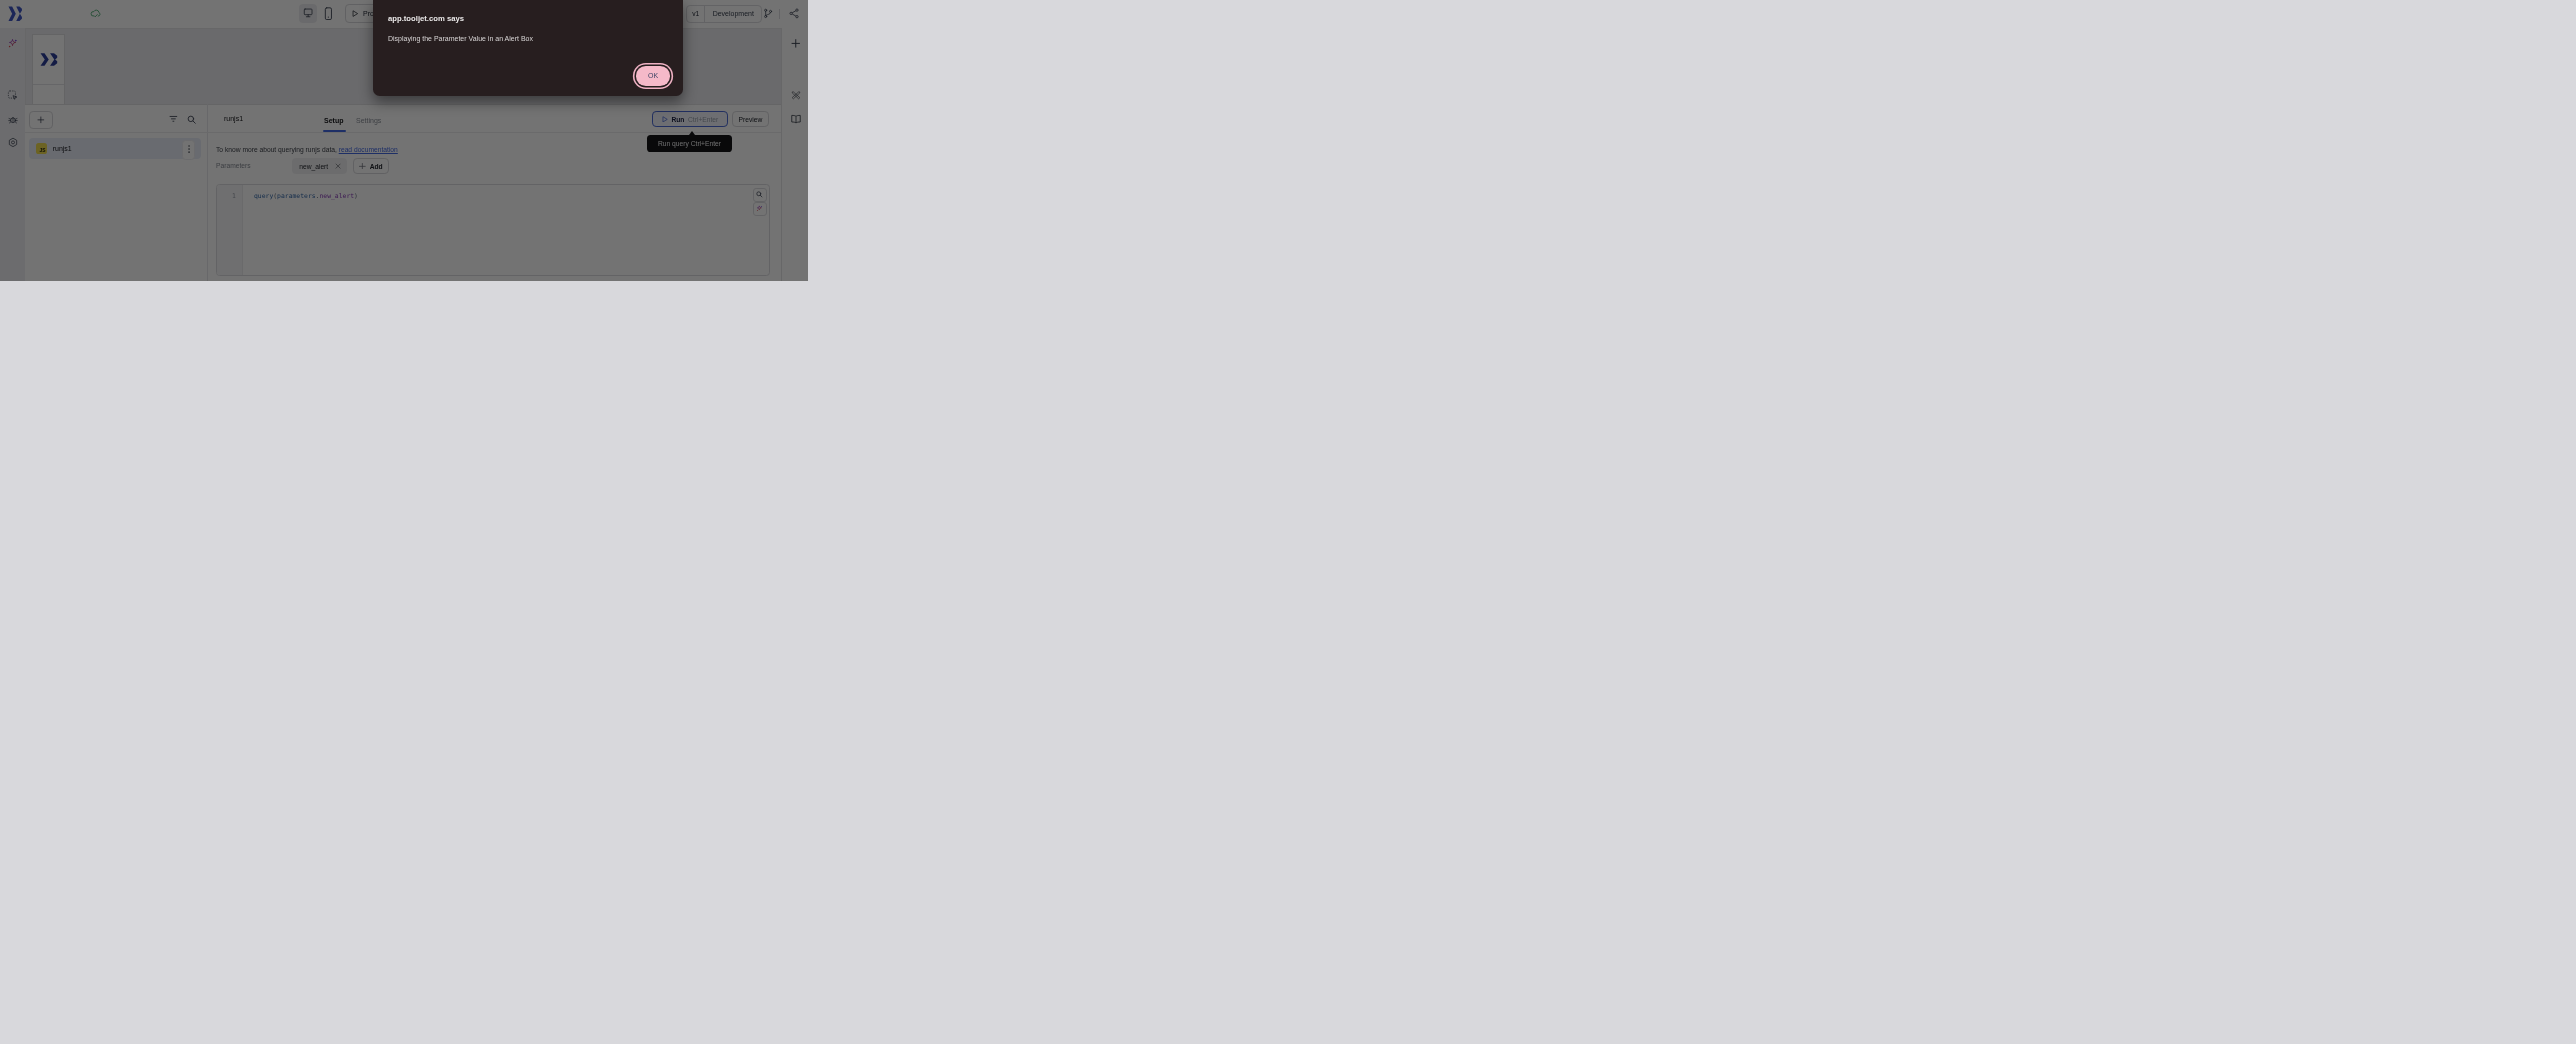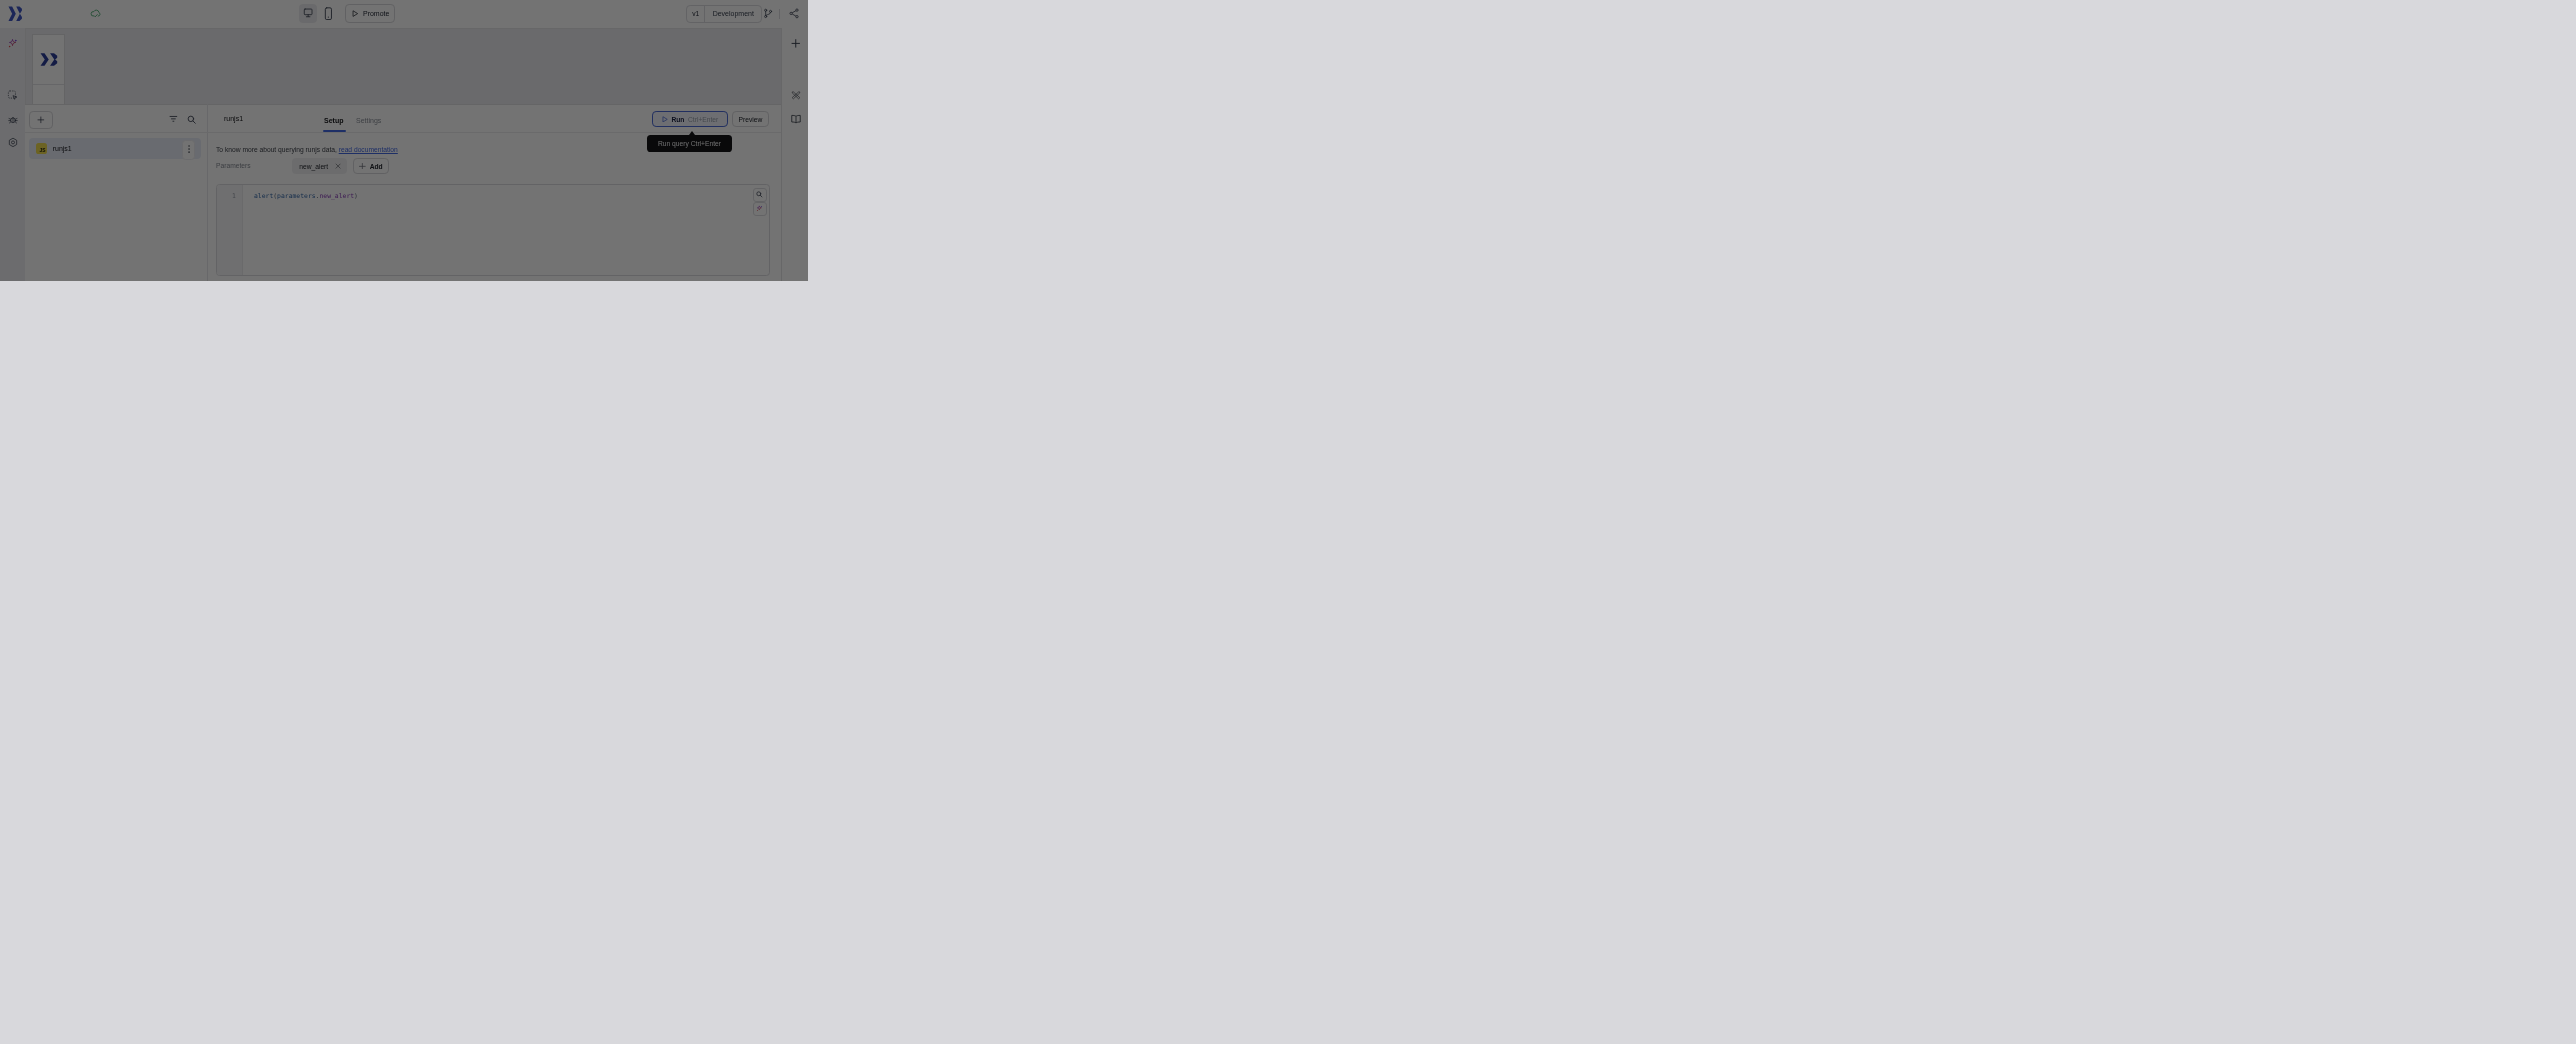--- a/index.html
+++ b/index.html
@@ -280,21 +280,21 @@
     <svg width="6.7" height="6.7" viewBox="0 0 14 14" fill="none" stroke="#6f737b" stroke-width="1.6" stroke-linecap="round">
       <path d="M7 1v12M1 7h12"></path>
     </svg>
     <span>Add</span>
   </div>
 
   <div class="abs code-editor">
     <div class="gutter">
       <span class="line-no">1</span>
     </div>
-    <div class="code-line"><span style="color:#3468a8">alert</span><span style="color:#5f6b7a">(</span><span style="color:#3468a8">parameters</span><span style="color:#5f6b7a">.</span><span style="color:#8a40b8">new_alert</span><span style="color:#5f6b7a">)</span></div>
+    <div class="code-line"><span style="color:#3468a8">query</span><span style="color:#5f6b7a">(</span><span style="color:#3468a8">parameters</span><span style="color:#5f6b7a">.</span><span style="color:#8a40b8">new_alert</span><span style="color:#5f6b7a">)</span></div>
     <div class="ed-btn" style="top:2.6px;">
       <svg width="6.7" height="6.7" viewBox="0 0 18 18" fill="none" stroke="#3b4252" stroke-width="2" stroke-linecap="round">
         <circle cx="7.5" cy="7.5" r="5.3"></circle>
           <path d="M11.6 11.6L16 16"></path>
       </svg>
     </div>
     <div class="ed-btn" style="top:16.5px;">
       <svg width="7.2" height="7.2" viewBox="0 0 24 24">
         <defs>
             <linearGradient id="g2" x1="0" y1="0" x2="1" y2="1">
@@ -304,15 +304,20 @@
           </defs>
         <path d="M11 3c.9 4.6 2 5.7 6.5 6.5C13 10.3 11.9 11.4 11 16c-.9-4.6-2-5.7-6.5-6.5C9 8.7 10.1 7.6 11 3Z" fill="none" stroke="url(#g2)" stroke-width="2" stroke-linejoin="round"></path>
         <path d="M18 3.2l.8 1.8 1.8.8-1.8.8-.8 1.8-.8-1.8-1.8-.8 1.8-.8z" fill="#5b2bd6"></path>
         <path d="M5 16l.7 1.5 1.5.7-1.5.7L5 20.4l-.7-1.5-1.5-.7 1.5-.7z" fill="#d42a2a"></path>
       </svg>
     </div>
   </div>
 
   <div class="abs dim-overlay"></div>
 
+  <div class="abs alert-dialog">
+    <div class="alert-title">app.tooljet.com says</div>
+    <div class="alert-msg">Displaying the Parameter Value in an Alert Box</div>
+    <button class="ok-btn">OK</button>
+  </div>
 
 </div>
 
 
 </body></html>

